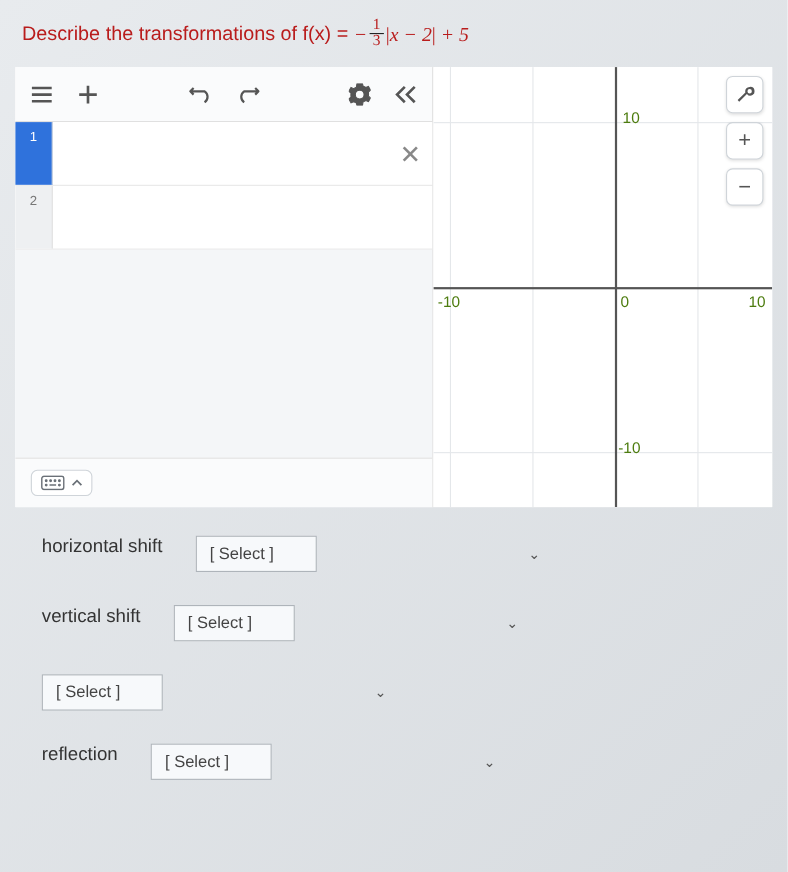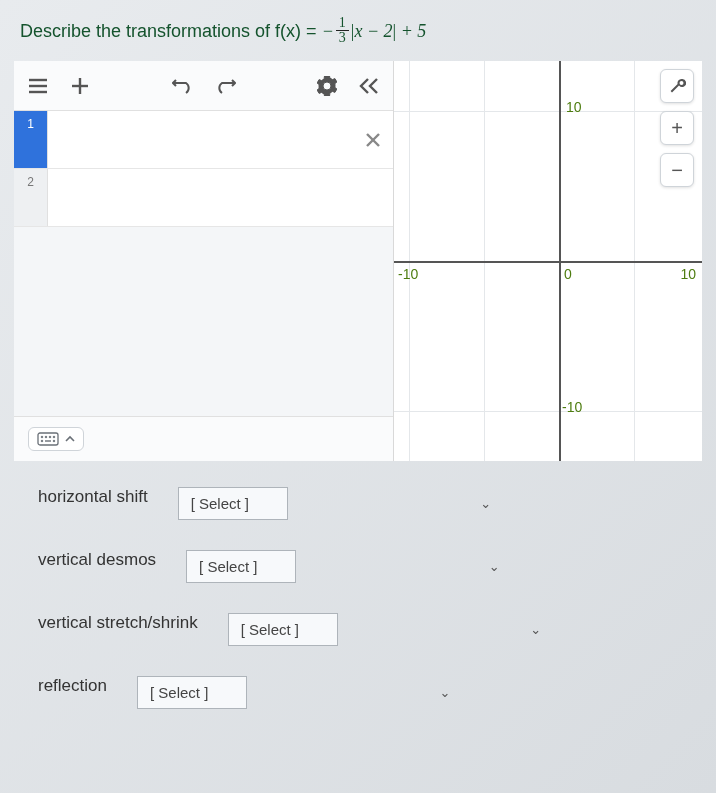--- a/index.html
+++ b/index.html
@@ -11,21 +11,21 @@
       font-family: -apple-system, BlinkMacSystemFont, "Segoe UI", Arial, sans-serif;
       background: linear-gradient(135deg, #e8ebee 0%, #d8dce0 100%);
       width: 716px;
       height: 793px;
       overflow: hidden;
       color: #333;
     }
     .question-prompt {
       padding: 18px 20px 14px 20px;
       font-size: 18px;
-      color: #14532d;
+      color: #b91c1c;
     }
     .math {
       font-family: "Times New Roman", serif;
       font-style: italic;
     }
     .frac {
       display: inline-block;
       vertical-align: middle;
       font-size: 14px;
       line-height: 1;
@@ -364,32 +364,31 @@
     <div class="sel-area">
       <div class="select-box">
         <span>[ Select ]</span>
       </div>
       <div class="gap"></div>
       <div class="select-chev">⌄</div>
     </div>
   </div>
 
   <div class="answer-row">
-    <span class="answer-label">vertical desmos</span>
+    <span class="answer-label">vertical shift</span>
     <div class="sel-area">
       <div class="select-box">
         <span>[ Select ]</span>
       </div>
       <div class="gap"></div>
       <div class="select-chev">⌄</div>
     </div>
   </div>
 
   <div class="answer-row">
-    <span class="answer-label">vertical stretch/shrink</span>
     <div class="sel-area">
       <div class="select-box">
         <span>[ Select ]</span>
       </div>
       <div class="gap"></div>
       <div class="select-chev">⌄</div>
     </div>
   </div>
 
   <div class="answer-row" style="margin-bottom:0">

